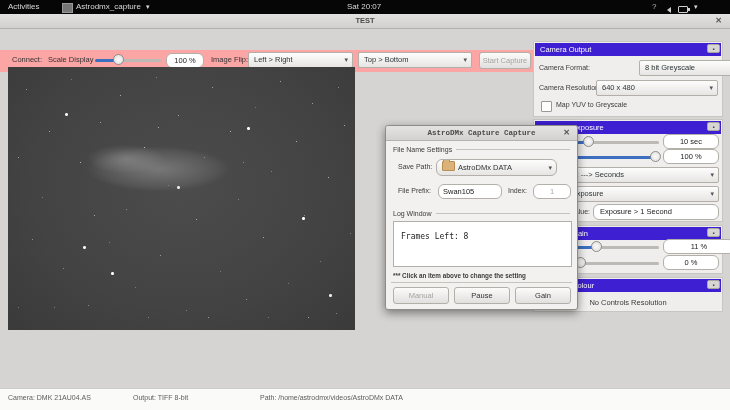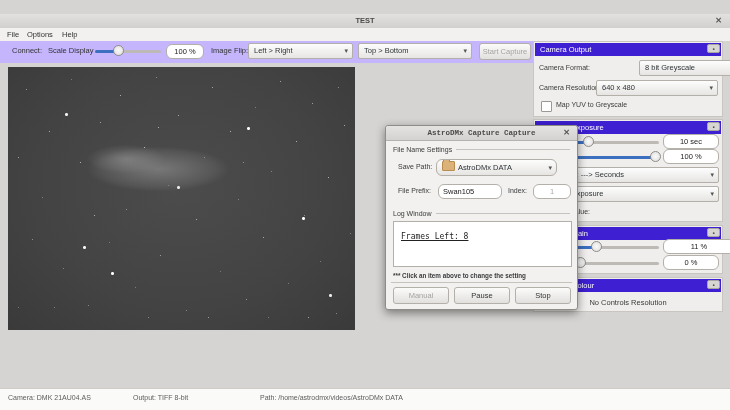--- a/index.html
+++ b/index.html
@@ -14,21 +14,21 @@
   .tray-batt{display:inline-block;width:8px;height:5px;border:1px solid #cfcfcf;border-radius:1px;position:relative;}
   .tray-batt::after{content:"";position:absolute;right:-3px;top:1px;width:2px;height:3px;background:#cfcfcf;}
   
   #titlebar{left:0;top:14px;width:730px;height:14px;background:linear-gradient(#e3e1df,#d2d0ce);
     border-bottom:1px solid #b4b1ae;font-size:7.5px;font-weight:bold;color:#4a4a4a;}
   #titlebar .title{position:absolute;left:0;right:0;top:0;text-align:center;line-height:14px;}
   .closeglyph{color:#555;font-size:8px;line-height:14px;}
   
   #menubar{left:0;top:28px;width:730px;height:13px;background:#f2f1f0;font-size:7.5px;color:#333;}
   #menubar span{position:absolute;top:0;line-height:13px;cursor:default;}
-  #toolbar{left:0;top:41px;width:688px;height:22px;background:#c4b5fd;font-size:7.5px;color:#333;}
+  #toolbar{left:0;top:50px;width:688px;height:22px;background:#fca5a5;font-size:7.5px;color:#333;}
   .lbl{position:absolute;line-height:16px;height:16px;color:#333;}
   .combo{position:absolute;height:16px;background:linear-gradient(#fdfdfd,#e6e5e3);
     border:1px solid #b3afa9;border-radius:2px;font-size:7.5px;line-height:14px;
     padding-left:5px;box-sizing:border-box;color:#2e3436;white-space:nowrap;overflow:hidden;}
   .combo .arr{position:absolute;right:4px;top:0;line-height:14px;font-size:7px;color:#555;}
   .entrybox{position:absolute;height:15px;background:#fff;border:1px solid #b3afa9;border-radius:6px;
     font-size:7.5px;line-height:13px;text-align:center;box-sizing:border-box;color:#222;white-space:nowrap;}
   .btn{position:absolute;height:17px;background:linear-gradient(#fbfbfa,#e2e0de);border:1px solid #b3afa9;
     border-radius:3px;font-size:7.5px;line-height:15px;text-align:center;box-sizing:border-box;color:#333;}
   .btn.disabled{color:#a6a4a1;}
@@ -71,48 +71,54 @@
       240px 61px 0 1px #fafafa, 295px 151px 0 1px #ffffff, 322px 228px 0 1px #eeeeee, 76px 180px 0 1px #f5f5f5;}
   
   #dialog{left:385px;top:125px;width:193px;height:185px;background:#f2f1f0;border:1px solid #8f8c88;
     border-radius:3px;box-shadow:0 3px 10px rgba(0,0,0,.45);box-sizing:border-box;z-index:10;}
   #dlg-title{position:absolute;left:0;top:0;right:0;height:14px;background:linear-gradient(#e5e3e1,#d4d2d0);
     border-bottom:1px solid #b4b1ae;border-radius:3px 3px 0 0;font-size:7.5px;font-weight:bold;color:#4a4a4a;}
   #dlg-title .t{position:absolute;left:0;right:0;text-align:center;line-height:14px;font-family:Liberation Mono, monospace;}
   .grouplabel{position:absolute;font-size:7px;color:#3a3a3a;display:flex;align-items:center;gap:4px;}
   .grouplabel .line{height:0;border-top:1px solid #c6c3bf;flex:1;}
   #logarea{position:absolute;left:7px;top:95px;width:179px;height:46px;background:#fff;border:1px solid #b3afa9;
-    box-sizing:border-box;font-family:"DejaVu Sans Mono",monospace;font-size:8px;color:#222;padding:10px 0 0 7px;text-decoration:underline;}
+    box-sizing:border-box;font-family:"DejaVu Sans Mono",monospace;font-size:8px;color:#222;padding:10px 0 0 7px;}
   #hint{position:absolute;left:7px;top:146px;font-size:6.3px;font-weight:bold;color:#3a3a3a;}
   #dlg-sep{position:absolute;left:5px;right:5px;top:156px;border-top:1px solid #c6c3bf;}
   .folder{display:inline-block;width:11px;height:8px;background:#dbb27a;border:1px solid #b98d50;border-radius:1px;
     position:relative;vertical-align:-1px;margin-right:3px;}
   .folder::before{content:"";position:absolute;left:0;top:-3px;width:5px;height:2px;background:#dbb27a;
     border:1px solid #b98d50;border-bottom:none;border-radius:1px 1px 0 0;}
   
   #statusbar{left:0;top:388px;width:730px;height:22px;background:#fafaf9;border-top:1px solid #cfccc8;
     font-size:7px;color:#5c5c5c;}
   #statusbar span{position:absolute;top:5px;white-space:nowrap;}
 </style>
 </head>
 <body>
 
 <div id="screen">
 
+  <div class="abs" id="gnomebar">
+    <span class="item" style="left:8px;">Activities</span>
+    <span class="appicon" style="left:62px;"></span>
+    <span class="item" style="left:76px;">Astrodmx_capture</span>
+    <span class="item" style="left:146px;font-size:7px;">▾</span>
+    <span class="item" style="left:347px;">Sat 20:07</span>
+    <span class="item" style="left:652px;color:#bbb;">?</span>
+    <span class="item" style="left:664px;top:4px;height:auto;"><span class="tray-vol"></span></span>
+    <span class="item" style="left:678px;top:4px;height:auto;"><span class="tray-batt"></span></span>
+    <span class="item" style="left:694px;font-size:7px;">▾</span>
+  </div>
 
   <div class="abs" id="titlebar">
     <span class="title">TEST</span>
     <span class="abs closeglyph" style="right:8px;top:0;">✕</span>
   </div>
 
-  <div class="abs" id="menubar">
-    <span style="left:7px;">File</span>
-    <span style="left:27px;">Options</span>
-    <span style="left:62px;">Help</span>
-  </div>
 
   <div class="abs" id="toolbar">
     <span class="lbl" style="left:12px;top:2px;">Connect:</span>
     <span class="lbl" style="left:48px;top:2px;">Scale Display</span>
     <div class="slider" style="left:95px;top:3px;width:66px;">
       <div class="track"></div>
         <div class="fill" style="width:35%;"></div>
         <div class="thumb" style="left:35%;"></div>
     </div>
     <div class="entrybox" style="left:166px;top:3px;width:38px;">100 %</div>
@@ -160,20 +166,21 @@
         <div class="thumb" style="left:97%;"></div>
     </div>
     <div class="entrybox" style="left:129px;top:29px;width:56px;">100 %</div>
     <div class="combo" style="left:5px;top:47px;width:180px;">
       <span>Exposure: ---&gt; Seconds</span><span class="arr">▾</span>
     </div>
     <div class="combo" style="left:5px;top:66px;width:180px;">
       <span>Manual Exposure</span><span class="arr">▾</span>
     </div>
     <span class="panel-lbl" style="left:12px;top:84px;width:44px;text-align:right;">Value:</span>
+    <div class="entrybox" style="left:59px;top:84px;width:126px;height:16px;line-height:14px;text-align:left;padding-left:6px;">Exposure &gt; 1 Second</div>
   </div>
 
   <div class="section" style="top:225px;height:49px;">
     <div class="sechead">Controls: Gain</div>
     <div class="secbtn">▪</div>
     <div class="slider" style="left:7px;top:14px;width:118px;">
       <div class="track"></div>
         <div class="fill" style="width:47%;"></div>
         <div class="thumb" style="left:47%;"></div>
     </div>
@@ -212,21 +219,21 @@
     <div class="entrybox" style="left:147px;top:58px;width:38px;color:#aaa;">1</div>
     <div class="grouplabel" style="left:7px;top:84px;right:7px;">
       <span>Log Window</span>
         <span class="line"></span>
     </div>
     <div id="logarea">Frames Left: 8</div>
     <div id="hint">*** Click an item above to change the setting</div>
     <div id="dlg-sep"></div>
     <div class="btn disabled" style="left:7px;top:161px;width:56px;">Manual</div>
     <div class="btn" style="left:68px;top:161px;width:56px;">Pause</div>
-    <div class="btn" style="left:129px;top:161px;width:56px;">Stop</div>
+    <div class="btn" style="left:129px;top:161px;width:56px;">Gain</div>
   </div>
 
   <div class="abs" id="statusbar">
     <span style="left:8px;">Camera: DMK 21AU04.AS</span>
     <span style="left:133px;">Output: TIFF 8-bit</span>
     <span style="left:260px;">Path: /home/astrodmx/videos/AstroDMx DATA</span>
   </div>
 
 </div>
 

